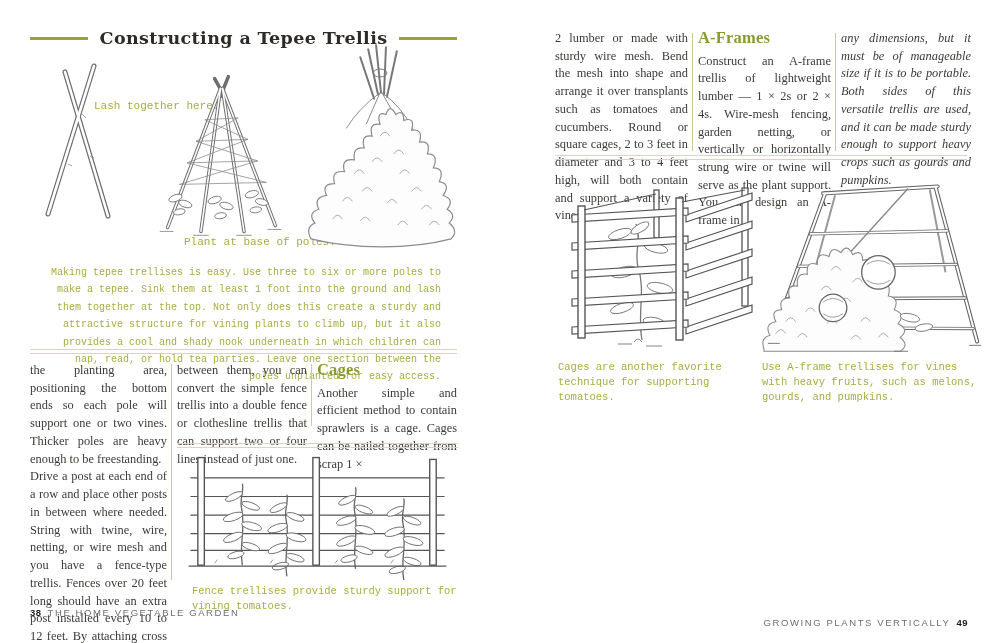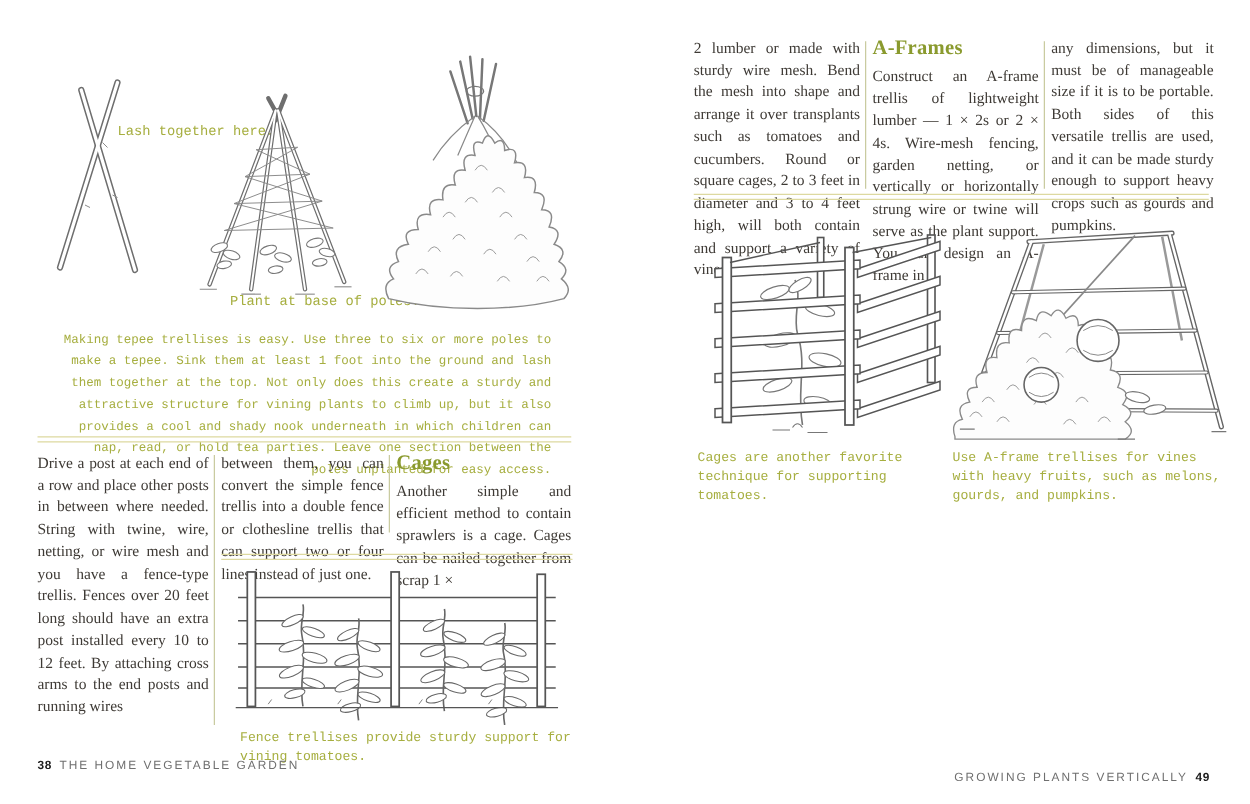--- a/index.html
+++ b/index.html
@@ -24,20 +24,25 @@
           letter-spacing:1.6px;color:#6f6f6f;white-space:nowrap;}
   .footer b{color:#1c1c1c;font-weight:bold;margin:0 6px 0 0;letter-spacing:.5px;}
   .footer .pn-right{margin:0 0 0 6px;}
   svg{display:block;}
 </style>
 </head>
 <body>
 
 <div class="spread">
 
+  <div class="abs title-row" style="left:30px;top:28px;width:427px;">
+    <div class="title-rule"></div>
+    <div class="title-text">Constructing a Tepee Trellis</div>
+    <div class="title-rule"></div>
+  </div>
 
   <svg class="abs" style="left:38px;top:56px;" width="100" height="168" viewBox="0 0 100 168">
     <g stroke="#6e6e6e" stroke-width="5" stroke-linecap="round" fill="none">
       <line x1="56" y1="10" x2="10" y2="158"></line>
       <line x1="27" y1="16" x2="70" y2="160"></line>
     </g>
     <g stroke="#ffffff" stroke-width="2.6" stroke-linecap="round" fill="none">
       <line x1="56" y1="10" x2="10" y2="158"></line>
       <line x1="27" y1="16" x2="70" y2="160"></line>
     </g>
@@ -134,20 +139,21 @@
       <path d="M96,184 q5,-8 10,0"></path>
         <path d="M128,184 q5,-8 10,0"></path>
     </g>
   </svg>
 
   <div class="abs sansgreen feature-body" style="left:45px;top:264px;width:396px;">Making tepee trellises is easy. Use three to six or more poles to make a tepee. Sink them at least 1 foot into the ground and lash them together at the top. Not only does this create a sturdy and attractive structure for vining plants to climb up, but it also provides a cool and shady nook underneath in which children can nap, read, or hold tea parties. Leave one section between the poles unplanted for easy access.</div>
 
   <div class="abs dbl-rule" style="left:30px;top:349px;width:427px;"></div>
 
   <div class="abs bodytext" style="left:30px;top:362px;width:137px;">
+    <p style="margin:0;">the planting area, positioning the bottom ends so each pole will support one or two vines. Thicker poles are heavy enough to be freestanding.</p>
     <p style="margin:0;">Drive a post at each end of a row and place other posts in between where needed. String with twine, wire, netting, or wire mesh and you have a fence-type trellis. Fences over 20 feet long should have an extra post installed every 10 to 12 feet. By attaching cross arms to the end posts and running wires</p>
   </div>
 
   <div class="vdiv" style="left:171px;top:364px;height:216px;"></div>
 
   <div class="abs bodytext" style="left:177px;top:362px;width:130px;">
     <p style="margin:0;">between them, you can convert the simple fence trellis into a double fence or clothesline trellis that can support two or four lines instead of just one.</p>
   </div>
 
   <div class="vdiv" style="left:311px;top:364px;height:62px;"></div>
@@ -212,21 +218,21 @@
   <div class="vdiv" style="left:692px;top:33px;height:118px;"></div>
 
   <div class="abs bodytext" style="left:698px;top:26px;width:133px;">
     <h3 class="greenhead" style="margin-bottom:3px;">A-Frames</h3>
     <p style="margin:0;">Construct an A-frame trellis of lightweight lumber — 1 × 2s or 2 × 4s. Wire-mesh fencing, garden netting, or vertically or horizontally strung wire or twine will serve as the plant support. You can design an A-frame in</p>
   </div>
 
   <div class="vdiv" style="left:835px;top:33px;height:118px;"></div>
 
   <div class="abs bodytext" style="left:841px;top:30px;width:130px;">
-    <p style="margin:0;">any dimensions, but it must be of manageable size if it is to be portable. Both sides of this versatile trellis are used, and it can be made sturdy enough to support heavy crops such as gourds and pumpkins.</p>
+    <p style="margin:0;font-style:italic;">any dimensions, but it must be of manageable size if it is to be portable. Both sides of this versatile trellis are used, and it can be made sturdy enough to support heavy crops such as gourds and pumpkins.</p>
   </div>
 
   <div class="abs dbl-rule" style="left:555px;top:155px;width:412px;"></div>
 
   <svg class="abs" style="left:558px;top:172px;" width="205" height="182" viewBox="0 0 205 182">
     <g fill="#ffffff" stroke="#555" stroke-width="1.3">
       <rect x="96" y="18" width="5" height="48"></rect>
       <rect x="184" y="16" width="6" height="118"></rect>
     </g>
 

